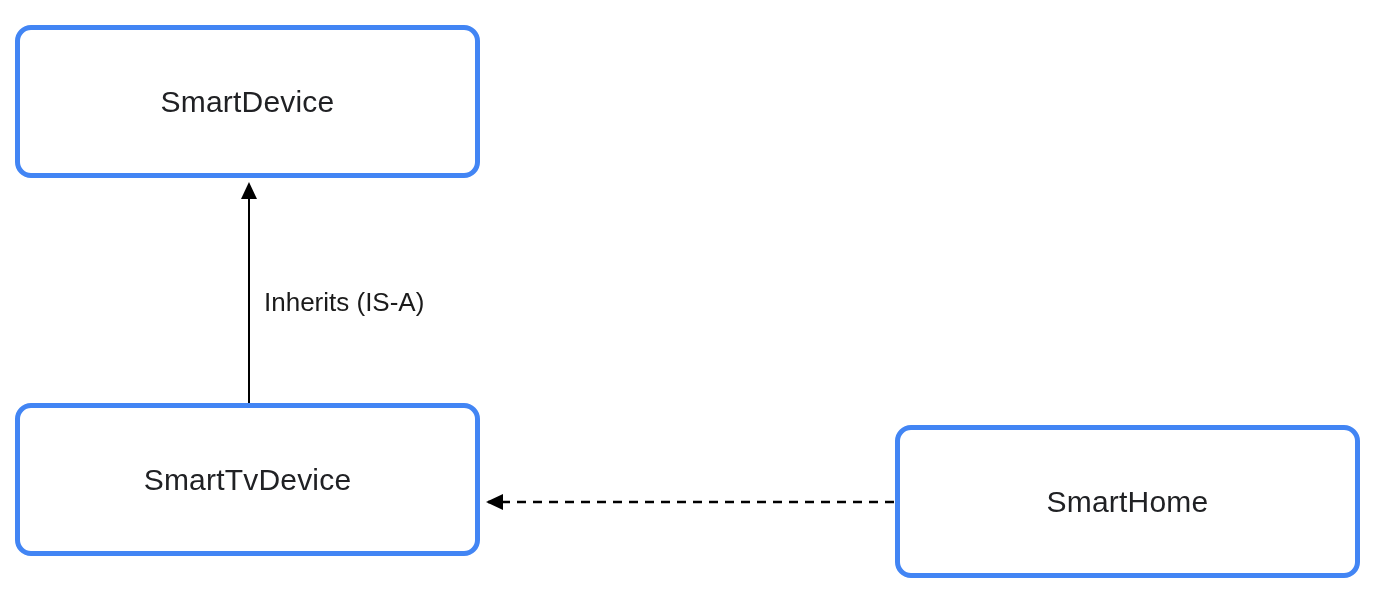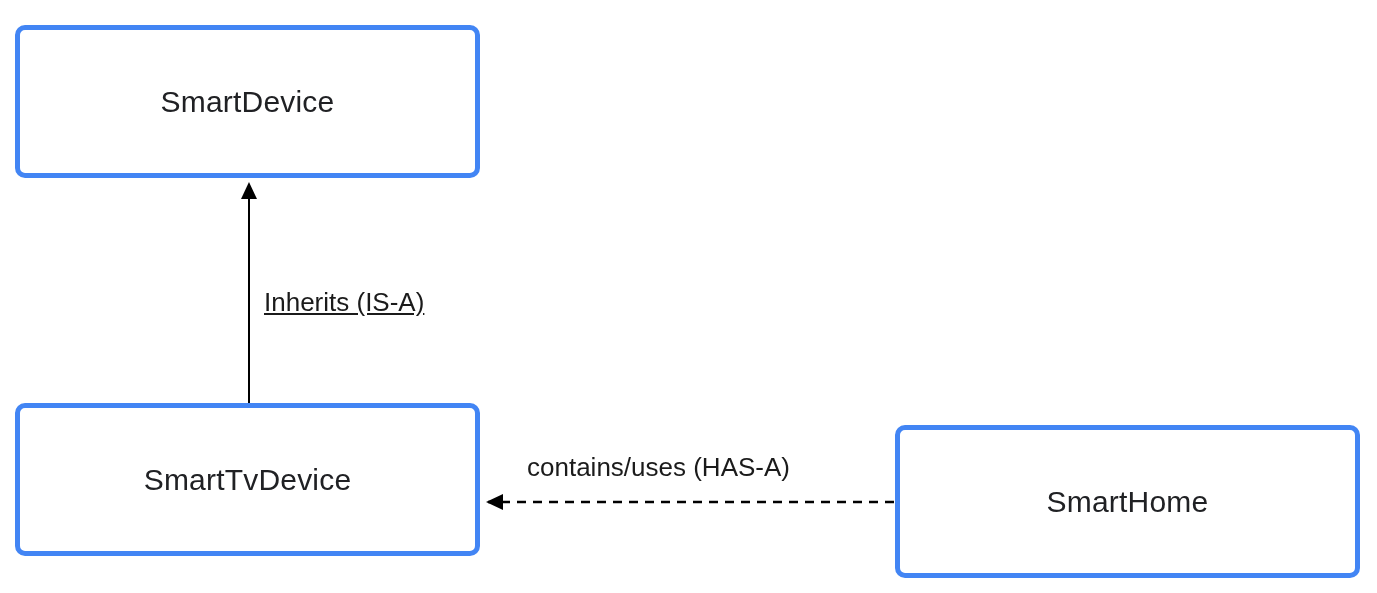--- a/index.html
+++ b/index.html
@@ -22,21 +22,21 @@
     width: 1377px;
     height: 593px;
     pointer-events: none;
   }
   .node {
     position: absolute;
     width: 455px;
     height: 143px;
     background: #ffffff;
     border: 5px solid #4285F4;
-    border-radius: 10px;
+    border-radius: 16px;
     display: flex;
     align-items: center;
     justify-content: center;
     box-sizing: content-box;
   }
   .node-label {
     color: #202124;
     font-size: 30px;
     font-weight: 500;
     letter-spacing: 0.2px;
@@ -46,21 +46,21 @@
   .node-smart-tv-device{ left: 15px;  top: 403px; }
   .node-smart-home     { left: 895px; top: 425px; text-align: right; }
 
   .edge-label {
     position: absolute;
     color: #1b1b1b;
     font-size: 26px;
     font-weight: 400;
     white-space: nowrap;
   }
-  .edge-label-inherits { left: 264px; top: 287px; text-decoration: underline; }
+  .edge-label-inherits { left: 264px; top: 287px; }
   .edge-label-contains { left: 527px; top: 452px; }
 </style>
 </head>
 <body>
 
 <div class="canvas">
 
   <svg class="edge-layer" width="1377" height="593" viewBox="0 0 1377 593" xmlns="http://www.w3.org/2000/svg">
     <defs>
       <marker id="arrowhead" markerUnits="userSpaceOnUse" markerWidth="18" markerHeight="16" refX="15" refY="8" orient="auto">
@@ -80,15 +80,14 @@
   <div class="node node-smart-tv-device">
     <span class="node-label">SmartTvDevice</span>
   </div>
 
   <div class="node node-smart-home">
     <span class="node-label">SmartHome</span>
   </div>
 
   <div class="edge-label edge-label-inherits">Inherits (IS-A)</div>
 
-  <div class="edge-label edge-label-contains">contains/uses (HAS-A)</div>
 
 </div>
 
 </body></html>

